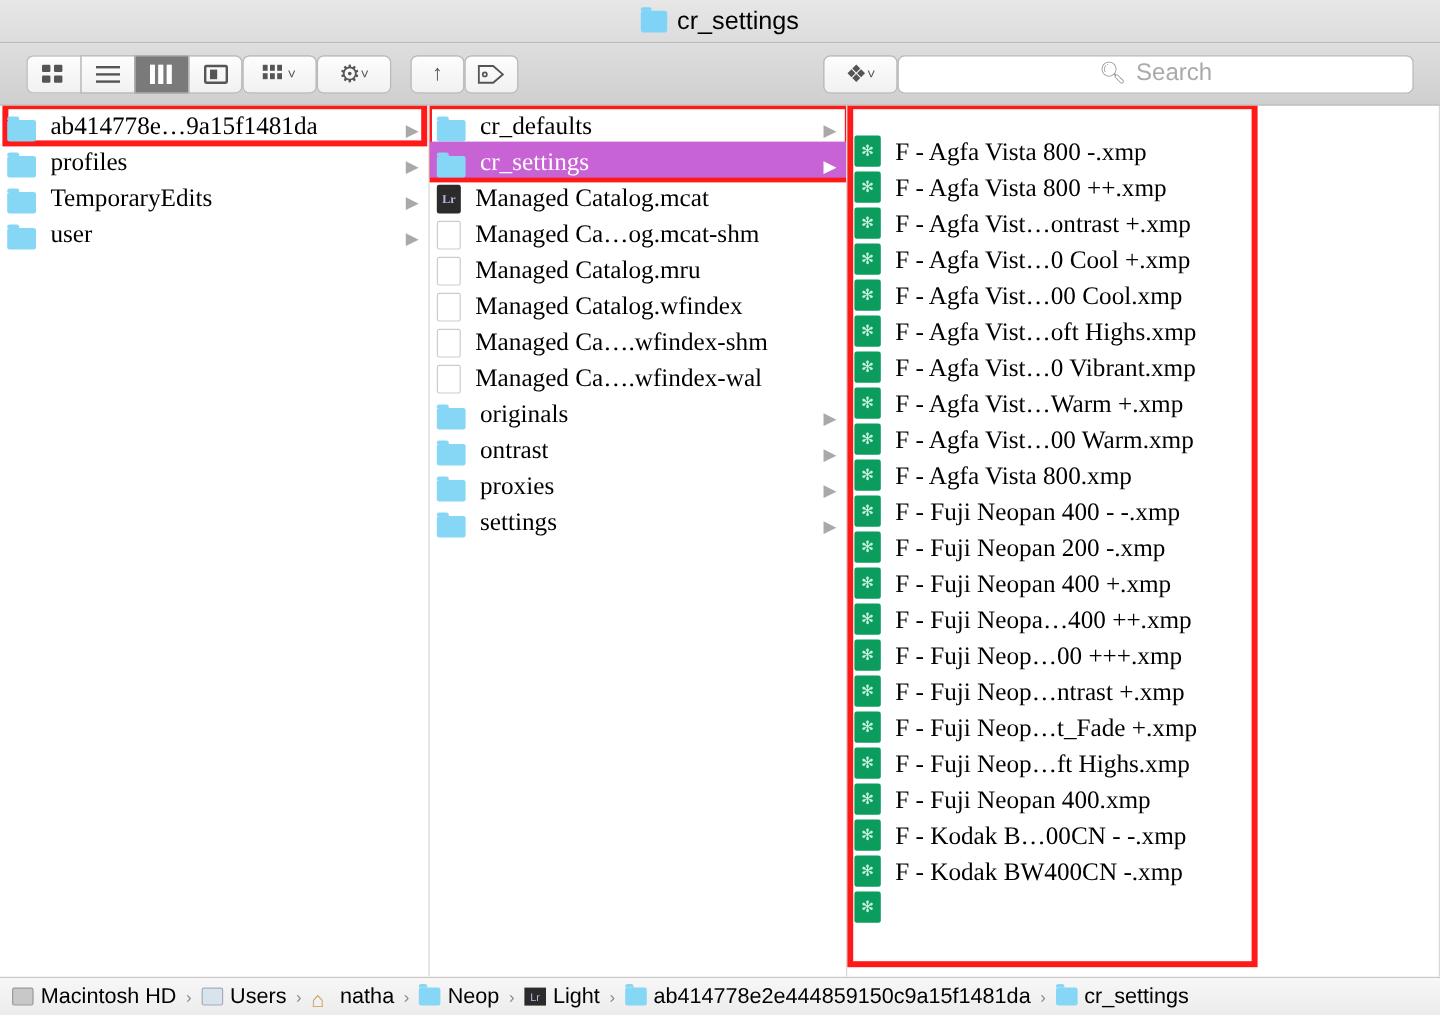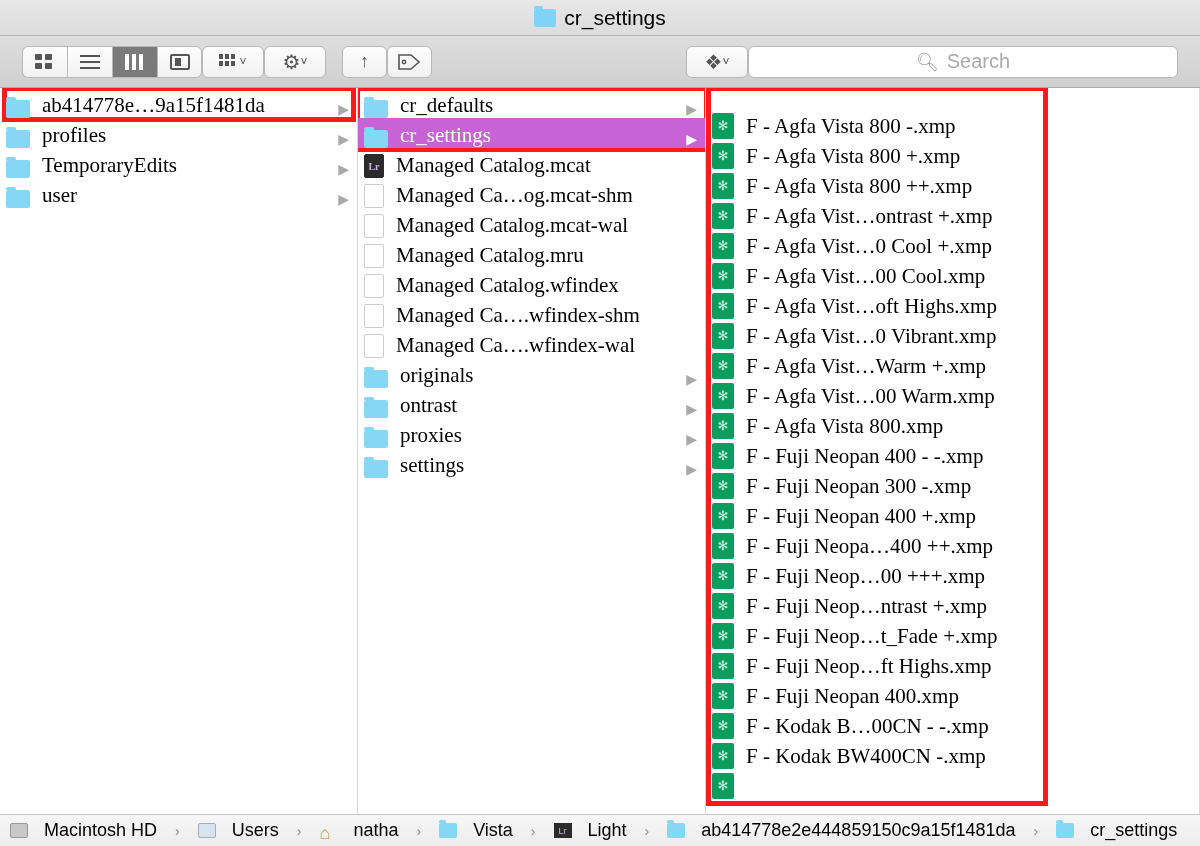--- a/index.html
+++ b/index.html
@@ -163,21 +163,21 @@
 
   
   .path-bar {
     height: 32px;
     background: linear-gradient(#f7f7f7,#ececec);
     border-top:1px solid #c8c8c8;
     display:flex;
     align-items:center;
     padding: 0 10px;
     font-size: 18px;
-    gap:16px;
+    gap:6px;
     overflow:hidden;
     white-space:nowrap;
   }
   .path-sep { color:#888; font-size:14px; margin:0 2px;}
   .pb-icon { width:18px; height:15px; flex-shrink:0; display:inline-block;}
   .pb-icon.disk{background:#c8c8c8;border:1px solid #999;border-radius:2px;}
   .pb-icon.user{background:#d7e4ed;border:1px solid #aab;border-radius:2px;}
   .pb-icon.home{background:transparent;}
   .pb-icon.home::before{content:"\2302";font-size:18px;color:#cc9955;}
   .pb-icon.fold{background:#86d6f5;border-radius:2px;position:relative;}
@@ -297,24 +297,20 @@
       <div class="row">
         <span class="file-icon lr">Lr</span>
         <span class="trunc">Managed Catalog.mcat</span>
       </div>
       <div class="row">
         <span class="file-icon"></span>
         <span class="trunc">Managed Ca…og.mcat-shm</span>
       </div>
       <div class="row">
         <span class="file-icon"></span>
-        <span class="trunc">Managed Catalog.mcat-wal</span>
-      </div>
-      <div class="row">
-        <span class="file-icon"></span>
         <span class="trunc">Managed Catalog.mru</span>
       </div>
       <div class="row">
         <span class="file-icon"></span>
         <span class="trunc">Managed Catalog.wfindex</span>
       </div>
       <div class="row">
         <span class="file-icon"></span>
         <span class="trunc">Managed Ca….wfindex-shm</span>
       </div>
@@ -345,24 +341,20 @@
     </div>
 
   <div class="col col-3" id="col3">
     <div class="hl-red-1" style="left:0px; top:-2px; width:342px; height:720px;"></div>
   <div class="row">
         <span class="xmp-icon"></span>
         <span class="trunc">F - Agfa Vista 800 -.xmp</span>
       </div>
       <div class="row">
         <span class="xmp-icon"></span>
-        <span class="trunc">F - Agfa Vista 800 +.xmp</span>
-      </div>
-      <div class="row">
-        <span class="xmp-icon"></span>
         <span class="trunc">F - Agfa Vista 800 ++.xmp</span>
       </div>
       <div class="row">
         <span class="xmp-icon"></span>
         <span class="trunc">F - Agfa Vist…ontrast +.xmp</span>
       </div>
       <div class="row">
         <span class="xmp-icon"></span>
         <span class="trunc">F - Agfa Vist…0 Cool +.xmp</span>
       </div>
@@ -389,21 +381,21 @@
       <div class="row">
         <span class="xmp-icon"></span>
         <span class="trunc">F - Agfa Vista 800.xmp</span>
       </div>
       <div class="row">
         <span class="xmp-icon"></span>
         <span class="trunc">F - Fuji Neopan 400 - -.xmp</span>
       </div>
       <div class="row">
         <span class="xmp-icon"></span>
-        <span class="trunc">F - Fuji Neopan 300 -.xmp</span>
+        <span class="trunc">F - Fuji Neopan 200 -.xmp</span>
       </div>
       <div class="row">
         <span class="xmp-icon"></span>
         <span class="trunc">F - Fuji Neopan 400 +.xmp</span>
       </div>
       <div class="row">
         <span class="xmp-icon"></span>
         <span class="trunc">F - Fuji Neopa…400 ++.xmp</span>
       </div>
       <div class="row">
@@ -445,21 +437,21 @@
     <span class="pb-icon disk"></span>
     <span> Macintosh HD</span>
     <span class="path-sep">›</span>
     <span class="pb-icon user"></span>
     <span> Users</span>
     <span class="path-sep">›</span>
     <span class="pb-icon home"></span>
     <span> natha</span>
     <span class="path-sep">›</span>
     <span class="pb-icon fold"></span>
-    <span> Vista</span>
+    <span> Neop</span>
     <span class="path-sep">›</span>
     <span class="pb-icon lr">Lr</span>
     <span> Light</span>
     <span class="path-sep">›</span>
     <span class="pb-icon fold"></span>
     <span> ab414778e2e444859150c9a15f1481da</span>
     <span class="path-sep">›</span>
     <span class="pb-icon fold"></span>
     <span> cr_settings</span>
   </div>

